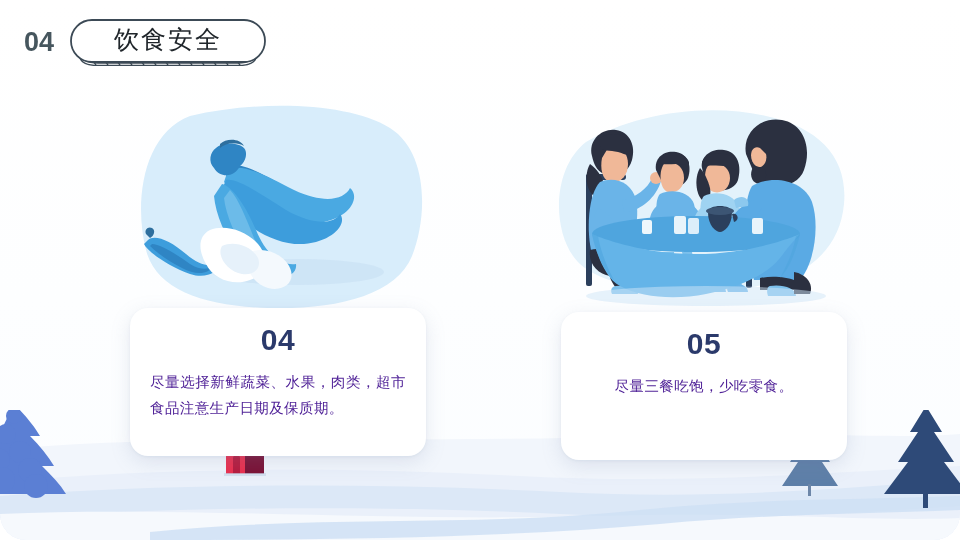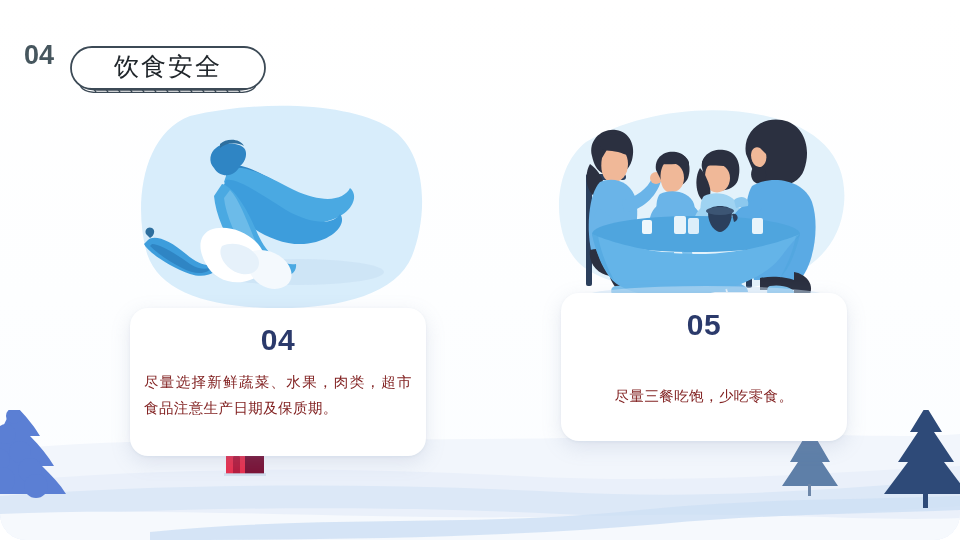--- a/index.html
+++ b/index.html
@@ -13,21 +13,21 @@
 
   
   .scene{position:absolute;left:0;bottom:0;width:960px;height:130px;}
   .scene svg{display:block;}
 
   
   .header{position:absolute;left:24px;top:18px;display:flex;align-items:center;gap:14px;}
   .header-num{
     font-size:27px;font-weight:bold;color:#46565e;letter-spacing:0px;line-height:1;
   }
-  .pill-wrap{position:relative;width:200px;height:48px;margin-top:27px;}
+  .pill-wrap{position:relative;width:200px;height:48px;}
   .pill-wrap svg{position:absolute;left:0;top:0;}
   .pill-text{
     position:absolute;left:0;top:0;width:200px;height:43px;
     display:flex;align-items:center;justify-content:center;
     font-size:25px;color:#20262b;letter-spacing:2px;
     font-family:"DejaVu Sans","Liberation Sans",sans-serif;
     font-weight:500;
   }
 
   
@@ -36,28 +36,28 @@
   #illus-banana{left:138px;top:104px;}
   #illus-family{left:556px;top:108px;}
 
   
   .card{
     position:absolute;background:#ffffff;border-radius:18px;
     box-shadow:0 6px 20px rgba(120,140,170,0.18), 0 1px 3px rgba(120,140,170,0.10);
     display:flex;flex-direction:column;align-items:center;
   }
   #card-04{left:130px;top:308px;width:296px;height:148px;}
-  #card-05{left:561px;top:293px;width:286px;height:148px;gap:29px;}
+  #card-05{left:561px;top:312px;width:286px;height:148px;}
   .card-num{
     font-size:30px;font-weight:bold;color:#2b3a6b;margin-top:17px;line-height:1;
     letter-spacing:0.5px;
   }
   .card-body{
-    margin-top:14px;padding:0 14px;
-    font-size:14.5px;line-height:26px;color:#7f1d1d;
+    margin-top:14px;padding:0 20px;
+    font-size:14.5px;line-height:26px;color:#4c1d95;
     font-family:"DejaVu Sans","Liberation Sans",sans-serif;
     text-align:justify;text-align-last:left;
     letter-spacing:0.4px;
   }
   .card-body.center{text-align:left;text-align-last:center;}
 </style>
 </head>
 <body>
 
 <div class="slide">

